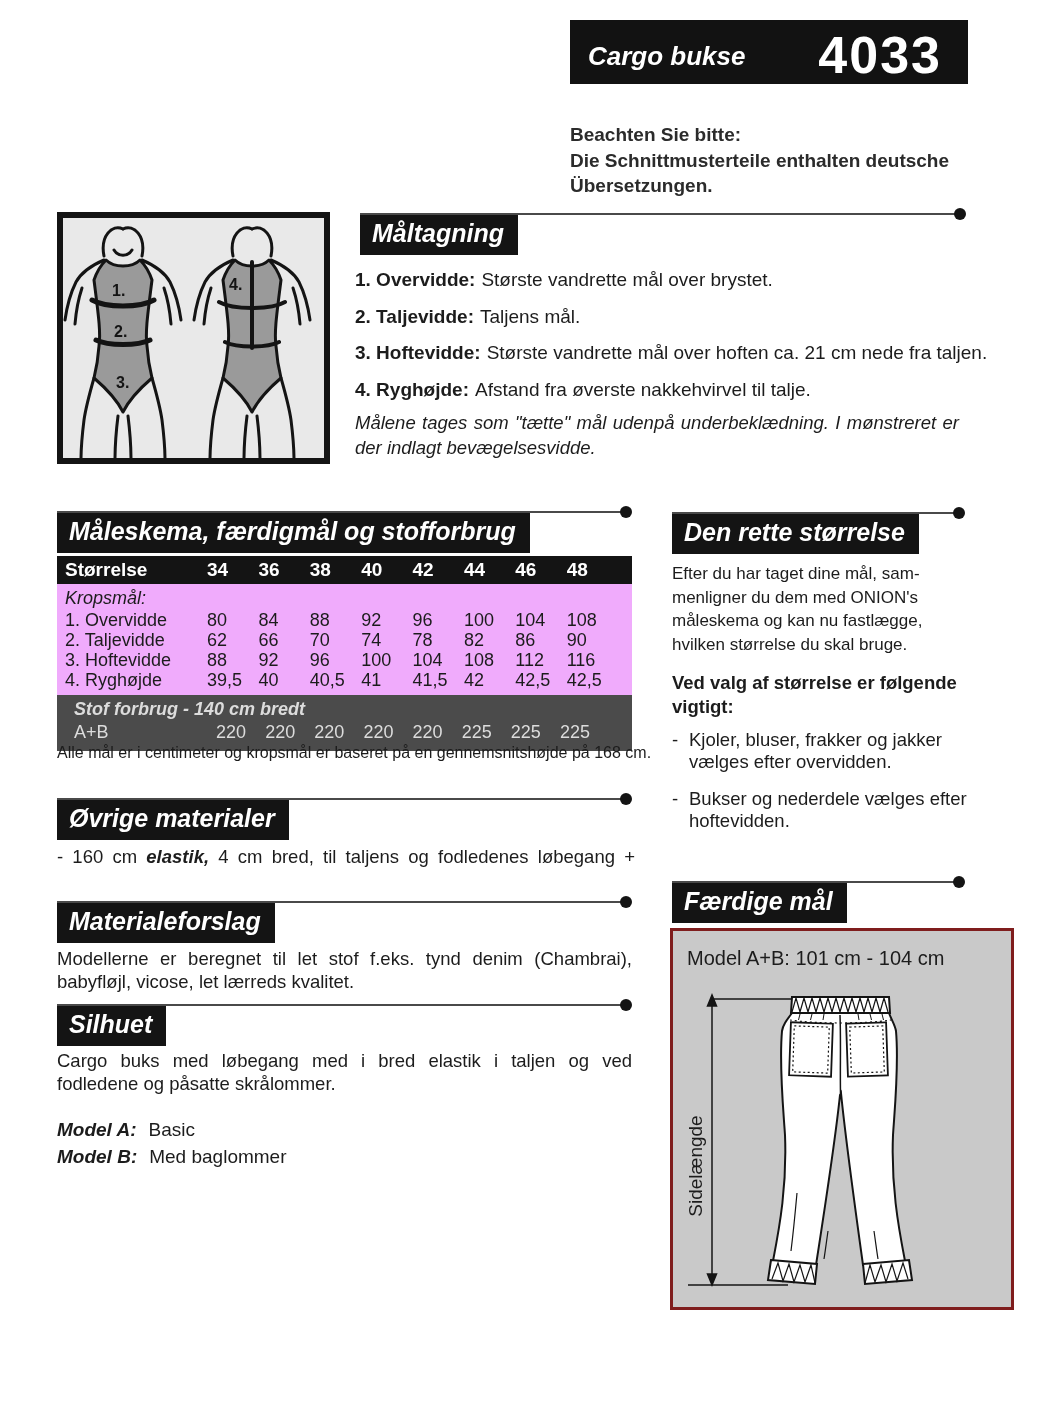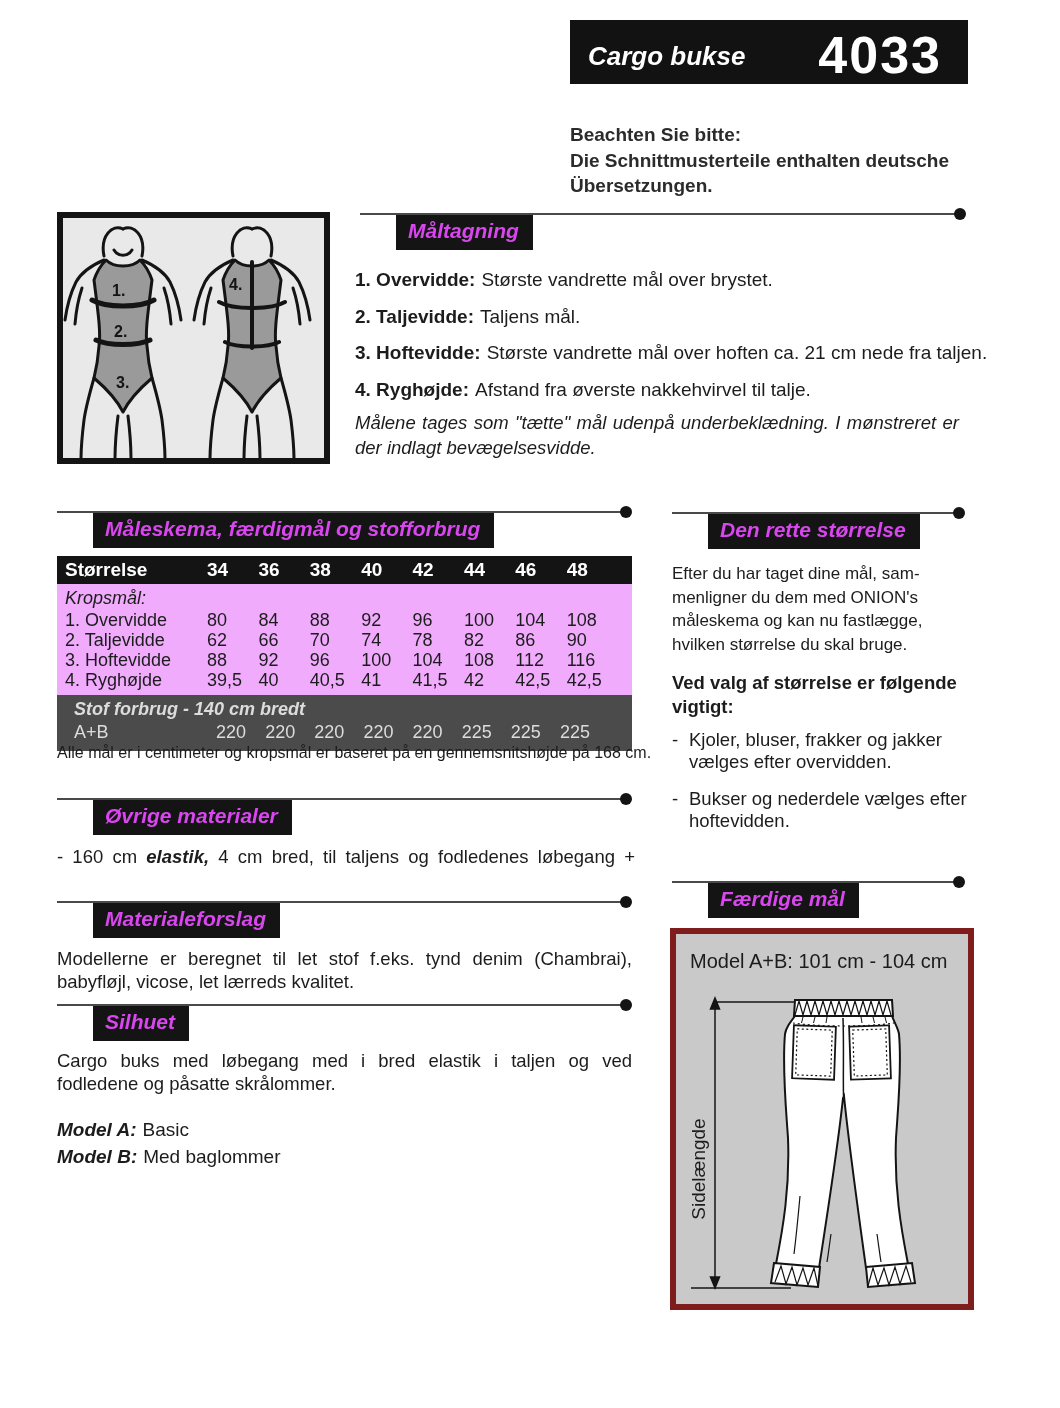--- a/index.html
+++ b/index.html
@@ -12,22 +12,22 @@
               font-weight:bold;font-style:italic;}
   .title-num{position:absolute;right:26px;bottom:0px;color:#fff;font-size:52px;
              font-weight:bold;letter-spacing:2px;line-height:58px;}
   .german-note{position:absolute;left:570px;top:122px;width:410px;font-size:19px;
                font-weight:bold;line-height:25.5px;white-space:pre-line;color:#2b2b2b;}
 
   
   .sec{position:absolute;height:44px;}
   .sec .rule{position:absolute;left:0;top:0;right:6px;height:2px;background:#4a4a4a;}
   .sec .dot{position:absolute;right:0;top:-5px;width:12px;height:12px;border-radius:50%;background:#141414;}
-  .sec .bar{position:relative;display:inline-block;margin-top:2px;background:#141414;color:#d946ef;
-            font-style:italic;font-weight:bold;font-size:21px;padding:4px 14px 7px 12px;margin-left:36px;}
+  .sec .bar{position:relative;display:inline-block;margin-top:2px;background:#141414;color:#ffffff;
+            font-style:italic;font-weight:bold;font-size:25px;padding:4px 14px 7px 12px;}
 
   
   .figure-box{position:absolute;left:57px;top:212px;width:273px;height:252px;box-sizing:border-box;
               border:6px solid #141414;background:#e9e9e9;}
   .figure-box svg{display:block;}
   .fig-label{font-size:16px;font-weight:bold;fill:#141414;font-family:"Liberation Sans",sans-serif;}
 
   
   .mt-items{position:absolute;left:355px;top:262px;width:660px;font-size:19px;}
   .mt-item{line-height:36.5px;white-space:nowrap;}
@@ -49,35 +49,35 @@
   .footnote{position:absolute;left:57px;top:744px;width:600px;font-size:16px;}
 
   
   .ovrige-text{position:absolute;left:57px;top:846px;width:578px;font-size:18.5px;line-height:22.5px;}
   .ovrige-text .em{font-weight:bold;font-style:italic;}
   .ovrige-l2{padding-left:13px;}
   .para2{position:absolute;font-size:18.5px;line-height:22.5px;width:575px;left:57px;}
   .material-text{top:948px;}
   .silhuet-text{top:1050px;}
   .models{position:absolute;left:57px;top:1116px;font-size:19px;line-height:27px;}
-  .mlbl{font-weight:bold;font-style:italic;margin-right:6px;}
+  .mlbl{font-weight:bold;font-style:italic;margin-right:12px;}
 
   
   .rette-para{position:absolute;left:672px;top:562px;width:300px;font-size:17px;
               line-height:23.5px;white-space:pre-line;}
   .rette-bold{position:absolute;left:672px;top:671px;width:300px;font-size:18.5px;font-weight:bold;
               line-height:24px;white-space:pre-line;}
   .rette-bullets{position:absolute;left:672px;top:729px;width:300px;font-size:18.5px;}
   .bullet{display:flex;margin-bottom:15px;}
   .bullet .dash{flex:0 0 17px;line-height:22px;}
   .bullet .btxt{white-space:pre-line;line-height:22px;}
 
   
-  .faerdige-box{position:absolute;left:670px;top:928px;width:304px;height:382px;box-sizing:border-box;
-                border:6px solid #7f1d1d;background:#c9c9c9;}
+  .faerdige-box{position:absolute;left:670px;top:928px;width:344px;height:382px;box-sizing:border-box;
+                border:3px solid #7f1d1d;background:#c9c9c9;}
   .model-line{margin:16px 0 0 14px;font-size:20px;}
   .pants-svg{position:absolute;left:3px;top:62px;}
   .side-label{position:absolute;left:12px;top:320px;width:170px;text-align:center;font-size:19px;
               transform:rotate(-90deg);transform-origin:0 0;}
 </style>
 </head>
 <body>
 
 <div class="page">
 

